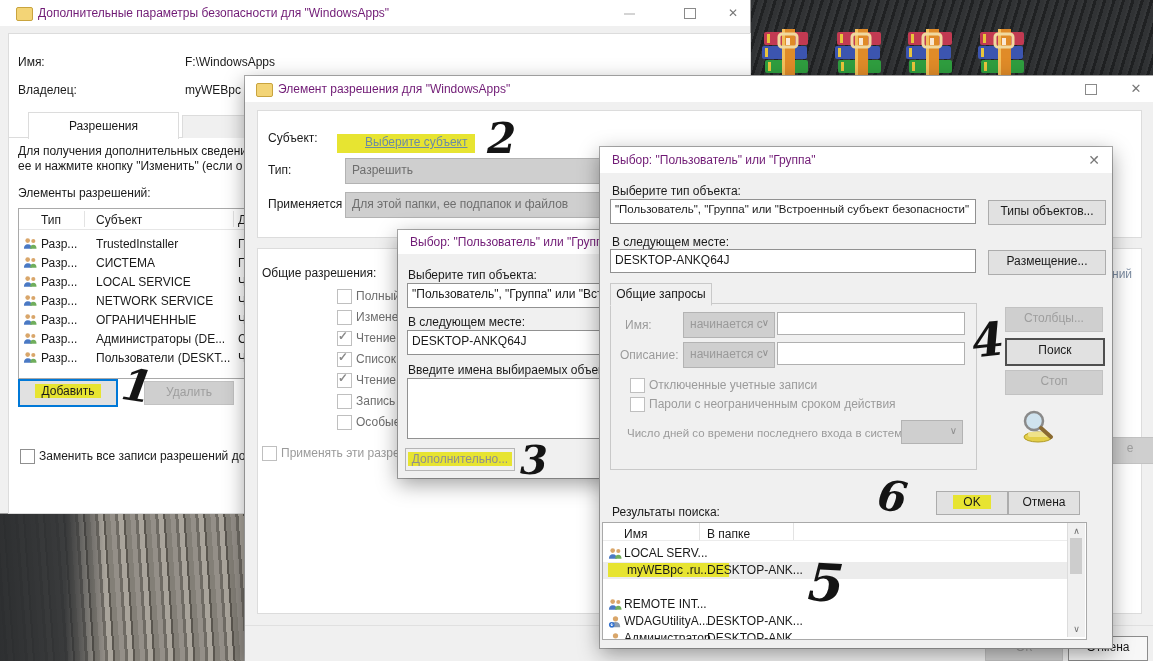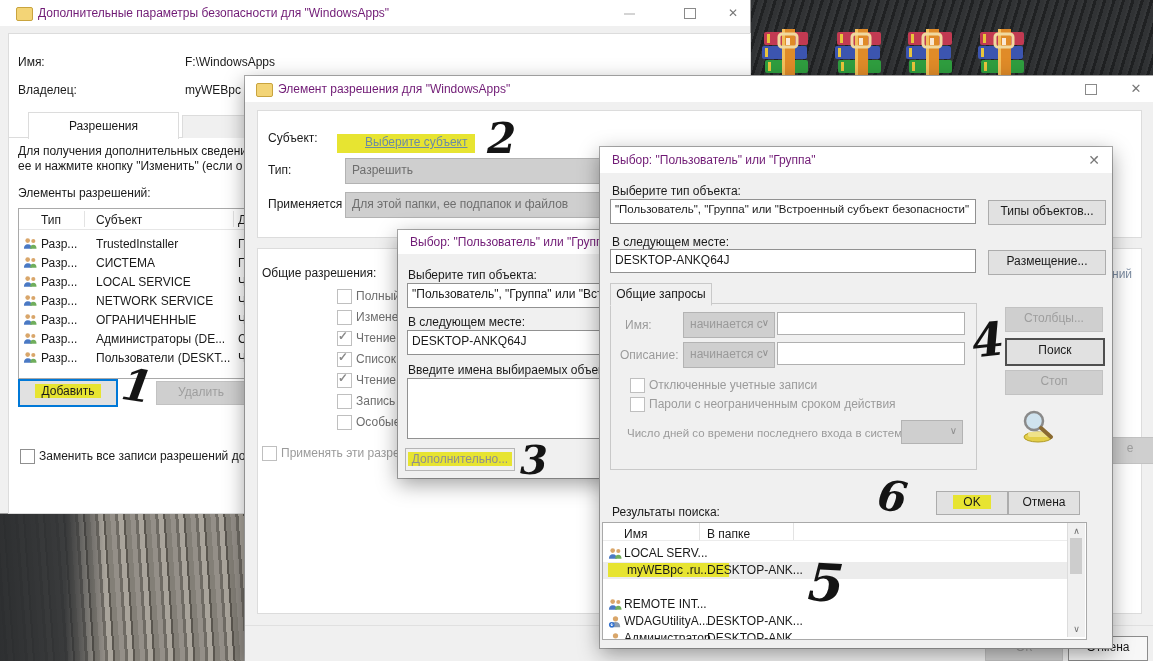--- a/index.html
+++ b/index.html
@@ -223,21 +223,21 @@
             <path d="M7.6 12 q0-4.2 3.4-4.2 q3.4 0 3.4 4.2 z" fill="#6fae5c"></path>
           </svg>
         <span class="lbl" style="left:22px;top:2px;">Разр...</span>
         <span class="lbl" style="left:77px;top:2px;">Пользователи (DESKT...</span>
         <span class="lbl" style="left:219px;top:2px;">Ч</span>
       </div>
     </div>
 
     <div class="btn focus" style="left:18px;top:379px;width:96px;height:24px;"><span class="v hl" style="padding:0 6px;">Добавить</span></div>
     <span class="ann" style="left:122px;top:360px;font-size:44px;transform:rotate(9deg);">1</span>
-    <div class="btn dis" style="left:156px;top:381px;width:88px;height:22px;text-align:center;"><span class="v">Удалить</span></div>
+    <div class="btn dis" style="left:144px;top:381px;width:88px;height:22px;text-align:center;"><span class="v">Удалить</span></div>
     <span class="cb" style="left:20px;top:449px;"></span>
     <span class="lbl" style="left:39px;top:449px;">Заменить все записи разрешений доч</span>
   </section>
 
   <section class="dlg shadow" style="left:245px;top:76px;width:908px;height:585px;">
     <div class="titlebar">
       <span class="folder-ic" style="left:11px;top:7px;"></span>
       <span class="title-text" style="left:33px;">Элемент разрешения для "WindowsApps"</span>
       <span class="wbtn" style="left:826px;width:40px;">
           <span class="maxbox" style="left:14px;"></span>

